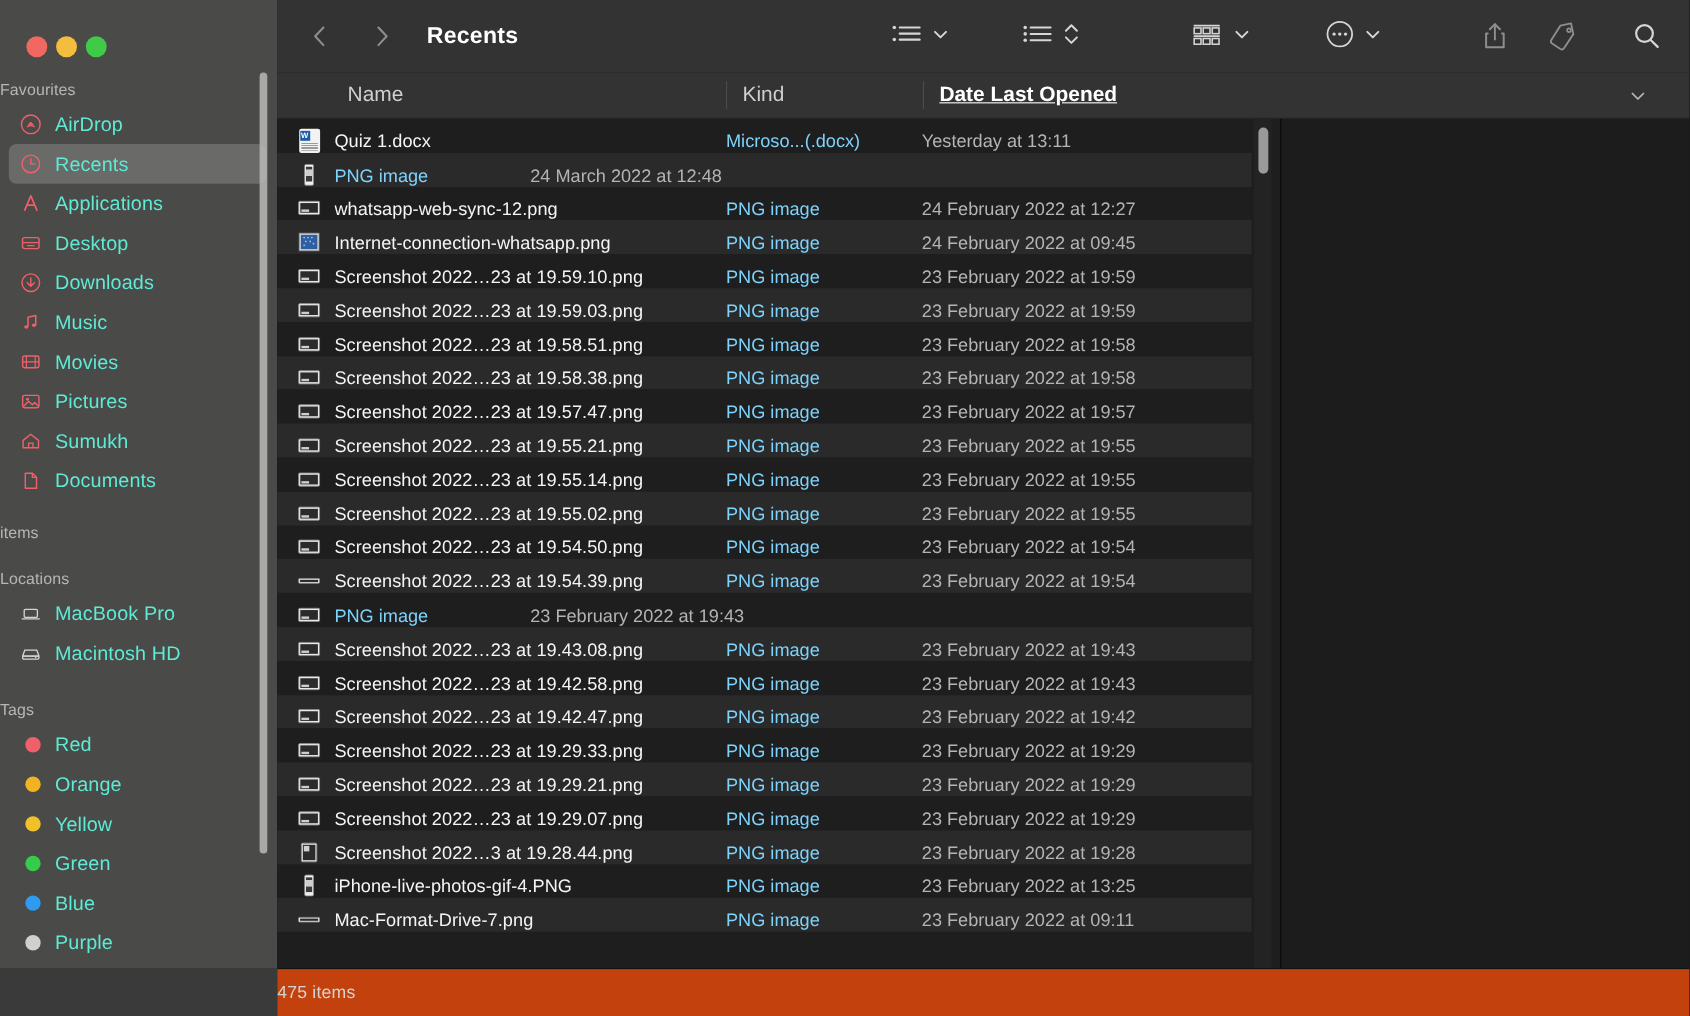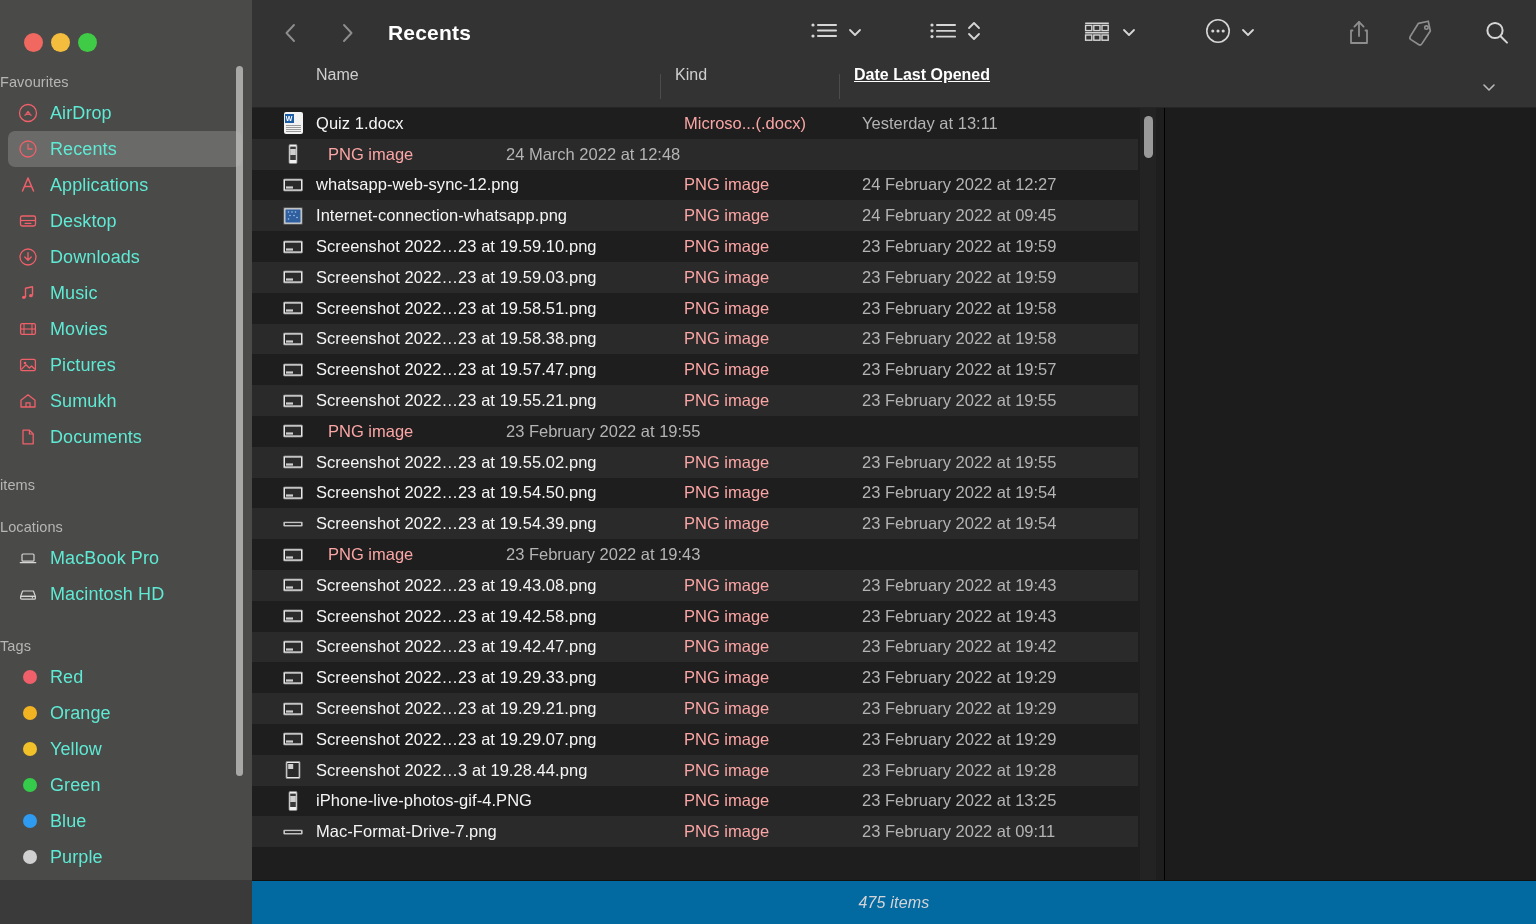--- a/index.html
+++ b/index.html
@@ -182,21 +182,22 @@
     height: 42px;
     flex: 0 0 42px;
     background: #333333;
     display: flex;
     align-items: stretch;
     position: relative;
     border-bottom: 1px solid #262626;
   }
   #col-header .ch {
     display: flex;
-    font-size: 16px;
+    align-items: center;
+    font-size: 19px;
     color: #cfcfcf;
     position: relative;
     cursor: default;
     white-space: nowrap;
   }
   #col-header .ch .chlabel { padding-left: 0; }
   #col-header .ch.sorted { color: #ffffff; font-weight: 700; text-decoration: underline; }
   .col-divider {
     width: 1px;
     background: #4c4c4c;
@@ -220,23 +221,23 @@
   }
   #file-list {
     position: absolute;
     top: 0; left: 0;
     width: 886px;
     height: 100%;
     overflow: hidden;
   }
   .row {
     display: flex;
-    align-items: center;
+    align-items: flex-end;
     height: 30.8px;
-    padding-left: 30px;
+    padding-left: 18px;
     cursor: default;
     white-space: nowrap;
   }
   .row.odd  { background: #1e1e1e; }
   .row.even { background: #2a2a2a; }
 
   .f-icon {
     width: 22px; height: 22px;
     flex: 0 0 22px;
     margin-right: 12px;
@@ -251,23 +252,22 @@
     font-size: 16.5px;
     color: #f5f5f5;
     overflow: hidden;
     text-overflow: ellipsis;
     letter-spacing: .05px;
   }
   .f-kind {
     width: 178px;
     flex: 0 0 178px;
     font-size: 16.5px;
-    color: #fca5a5;
+    color: #7dd3fc;
     overflow: hidden;
-    margin-left: 12px;
   }
   .f-date {
     flex: 1 1 auto;
     font-size: 16.5px;
     color: #b4b4b4;
     overflow: hidden;
   }
 
   
   #list-sep {
@@ -303,26 +303,25 @@
     width: 9px;
     height: 42px;
     border-radius: 5px;
     background: #9a9a9a;
   }
 
   
   #status-bar {
     height: 44px;
     flex: 0 0 44px;
-    background: #0369a1;
+    background: #c2410c;
     display: flex;
     align-items: center;
-    justify-content: center;
+    justify-content: flex-start;
     border-top: 1px solid #111111;
-    font-style: italic;
   }
   #status-text {
     font-size: 16px;
     color: #d4d4d4;
     letter-spacing: .2px;
   }
   
   #status-left-pad {
     position: absolute;
     left: 0; bottom: 0;
@@ -824,20 +823,21 @@
             <span class="f-date">23 February 2022 at 19:55</span>
           </div>
           <div class="row odd">
             <span class="f-icon">
               <svg width="22" height="22" viewBox="0 0 22 22">
                 <rect x="1.5" y="5" width="19" height="12" rx="1" fill="#e9e9e9" stroke="#8a8a8a" stroke-width="0.8"></rect>
                 <rect x="3" y="6.6" width="16" height="8.8" fill="#2b2b2b"></rect>
                 <rect x="4" y="12.4" width="7" height="2.2" fill="#cdcdcd"></rect>
               </svg>
             </span>
+            <span class="f-name">Screenshot 2022…23 at 19.55.14.png</span>
             <span class="f-kind">PNG image</span>
             <span class="f-date">23 February 2022 at 19:55</span>
           </div>
           <div class="row even">
             <span class="f-icon">
               <svg width="22" height="22" viewBox="0 0 22 22">
                 <rect x="1.5" y="5" width="19" height="12" rx="1" fill="#e9e9e9" stroke="#8a8a8a" stroke-width="0.8"></rect>
                 <rect x="3" y="6.6" width="16" height="8.8" fill="#2b2b2b"></rect>
                 <rect x="4" y="12.4" width="7" height="2.2" fill="#cdcdcd"></rect>
               </svg>

